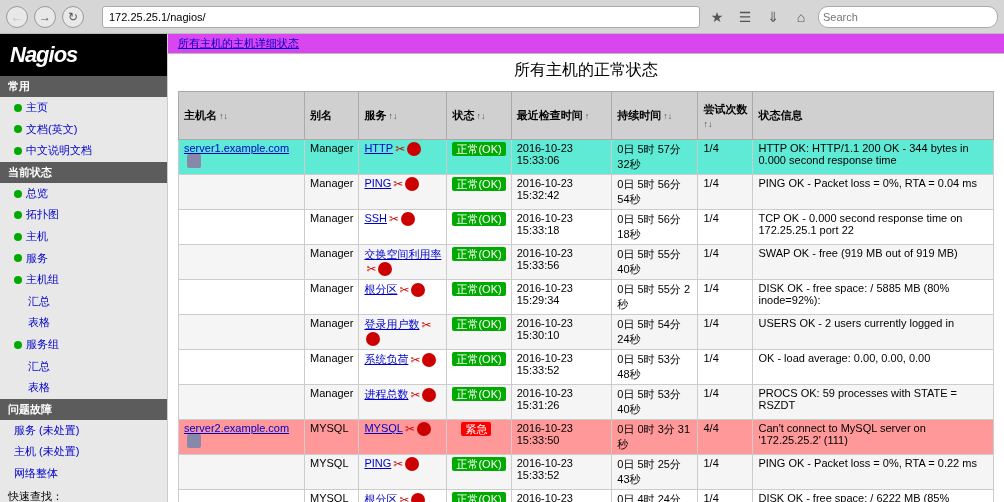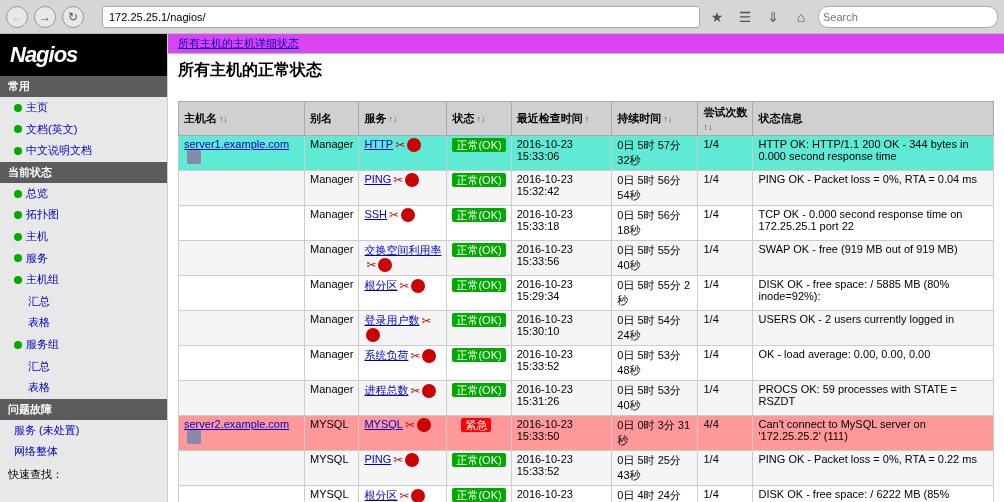--- a/index.html
+++ b/index.html
@@ -103,35 +103,35 @@
     }
     .page-header-bar a {
       color: #00c;
       font-size: 11px;
       text-decoration: underline;
     }
     .content-area {
       padding: 6px 10px;
     }
     .page-title {
-      text-align: left;
+      text-align: center;
       font-size: 16px;
-      font-weight: bold;
-      margin-bottom: 20px;
+      font-weight: normal;
+      margin-bottom: 10px;
       color: #000;
     }
     table.status-table {
       width: 100%;
       border-collapse: collapse;
       font-size: 11px;
     }
     table.status-table th {
       background: #d0d0d0;
       border: 1px solid #aaa;
-      padding: 3px 5px;
+      padding: 10px 5px;
       text-align: left;
       font-weight: bold;
       white-space: nowrap;
     }
     table.status-table td {
       border: 1px solid #ccc;
       padding: 2px 5px;
       vertical-align: top;
     }
     .status-ok {
@@ -230,20 +230,23 @@
     <div class="sidebar-item sidebar-sub">
       <span>汇总</span>
     </div>
     <div class="sidebar-item sidebar-sub">
       <span>表格</span>
     </div>
 
     <div class="sidebar-section-header">问题故障</div>
     <div class="sidebar-item">
       <span>服务 (未处置)</span>
+    </div>
+    <div class="sidebar-item">
+      <span>主机 (未处置)</span>
     </div>
     <div class="sidebar-item">
       <span>网络整体</span>
     </div>
 
     <div class="quick-search">
       <label>快速查找：</label>
 
     </div>
 

